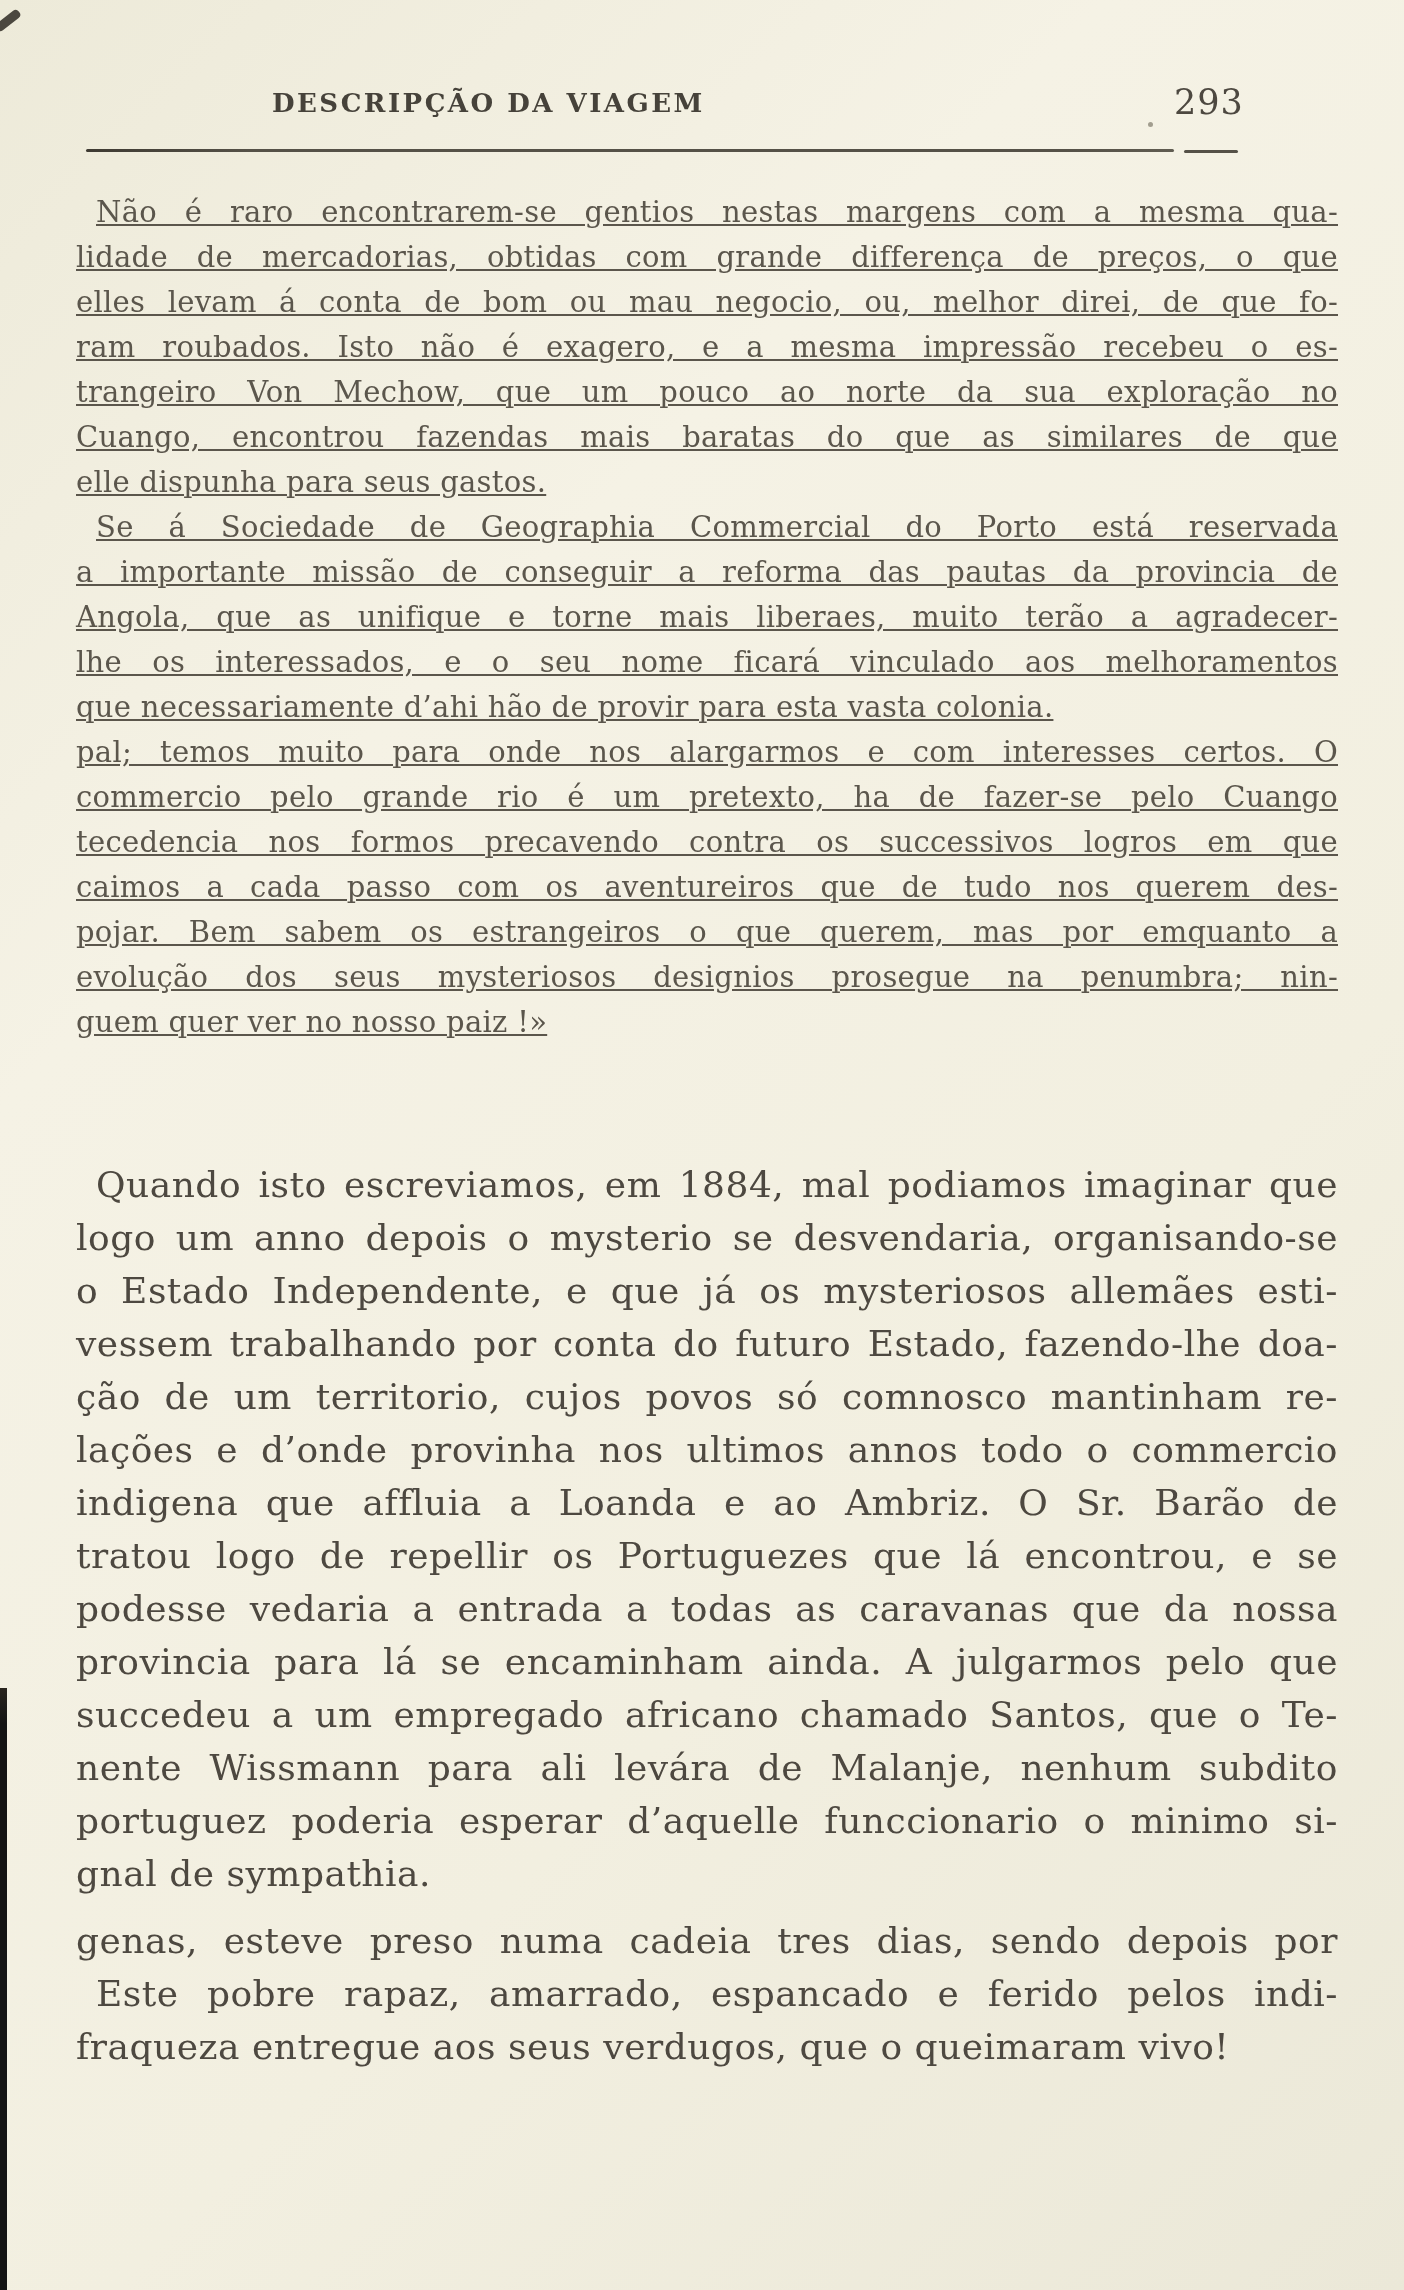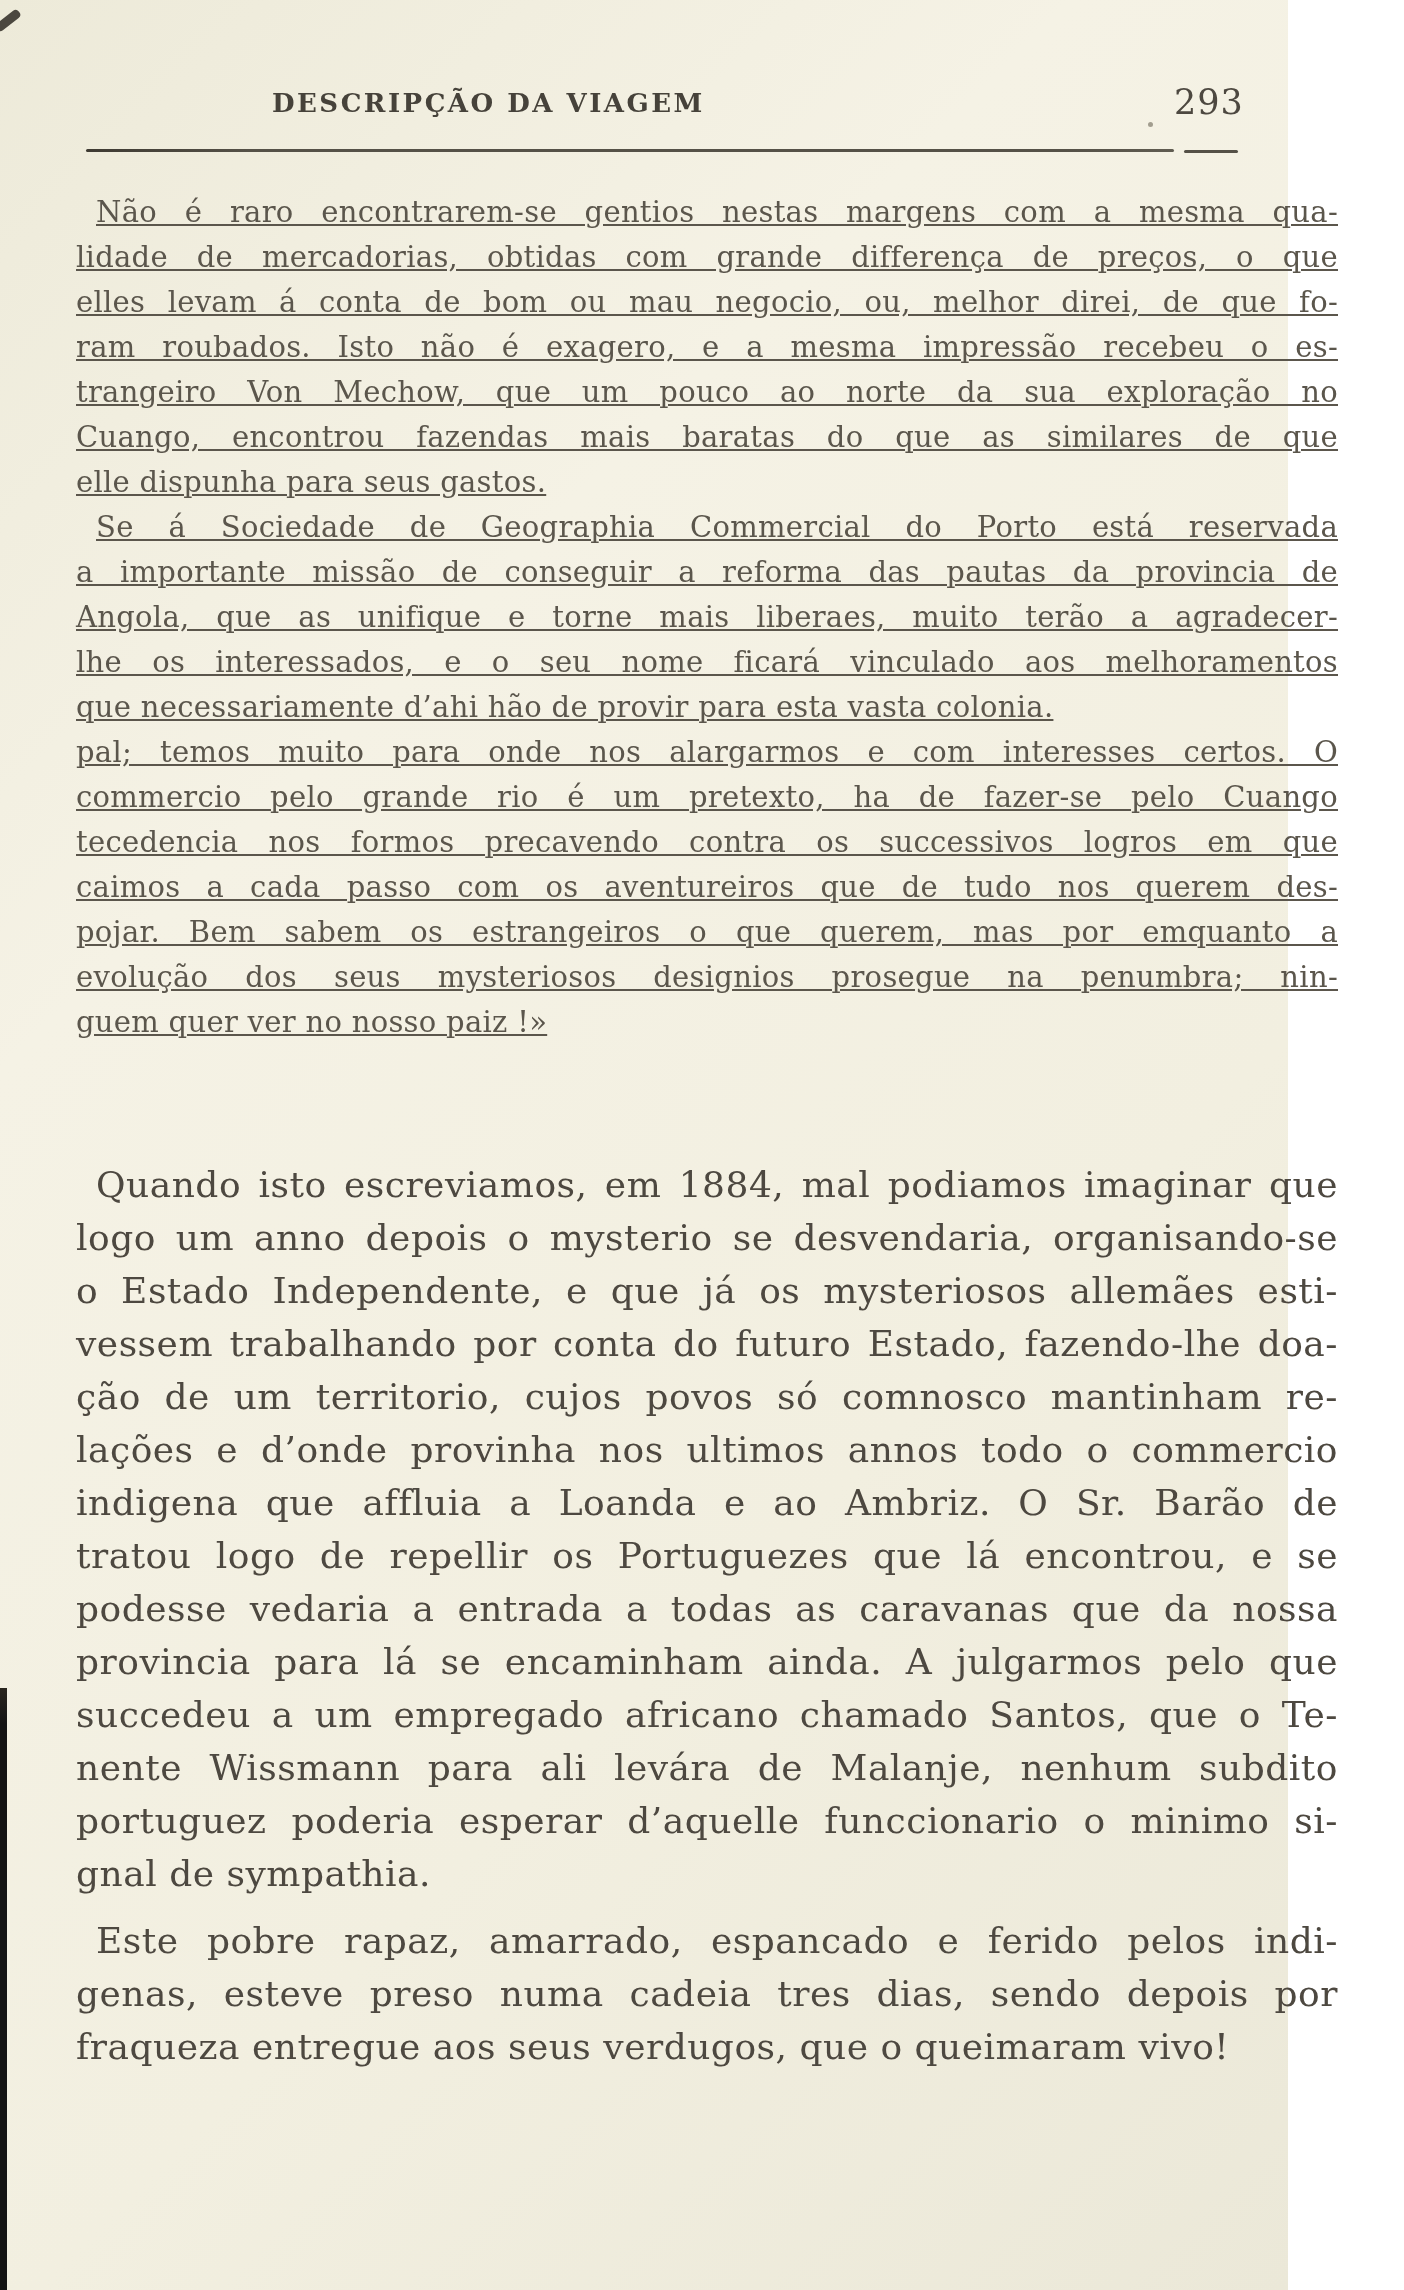--- a/index.html
+++ b/index.html
@@ -8,21 +8,21 @@
     --ink_large:#4d4840;
     --header_ink:#46423a;
     --edge_black:#141414;
   }
   html,body{margin:0;padding:0;}
   body{
     width:1404px;height:2290px;overflow:hidden;
     font-family:"DejaVu Serif","Liberation Serif",serif;
   }
   .page{
-    position:relative;width:1288px;height:2290px;
+    position:relative;width:1404px;height:2290px;
     background:
       linear-gradient(135deg,#edead9 0%,#f5f2e5 30%,#f2efe0 65%,#ebe8d8 100%);
   }
   
   .header-title{
     position:absolute;left:272px;top:88px;
     font-size:26px;font-weight:bold;letter-spacing:2.5px;
     color:var(--header_ink);white-space:nowrap;
   }
   .page-number{
@@ -118,21 +118,21 @@
         <div class="line">indigena que affluia a Loanda e ao Ambriz. O Sr. Barão de</div>
         <div class="line">tratou logo de repellir os Portuguezes que lá encontrou, e se</div>
         <div class="line">podesse vedaria a entrada a todas as caravanas que da nossa</div>
         <div class="line">provincia para lá se encaminham ainda. A julgarmos pelo que</div>
         <div class="line">succedeu a um empregado africano chamado Santos, que o Te-</div>
         <div class="line">nente Wissmann para ali levára de Malanje, nenhum subdito</div>
         <div class="line">portuguez poderia esperar d’aquelle funccionario o minimo si-</div>
         <div class="line last">gnal de sympathia.</div>
       </div>
       <div class="para gap">
+        <div class="line">genas, esteve preso numa cadeia tres dias, sendo depois por</div>
         <div class="line indent">Este pobre rapaz, amarrado, espancado e ferido pelos indi-</div>
-        <div class="line">genas, esteve preso numa cadeia tres dias, sendo depois por</div>
         <div class="line last">fraqueza entregue aos seus verdugos, que o queimaram vivo!</div>
       </div>
     </div>
 
   <div class="left-edge-strip"></div>
 
 </div>
 
 </body></html>

